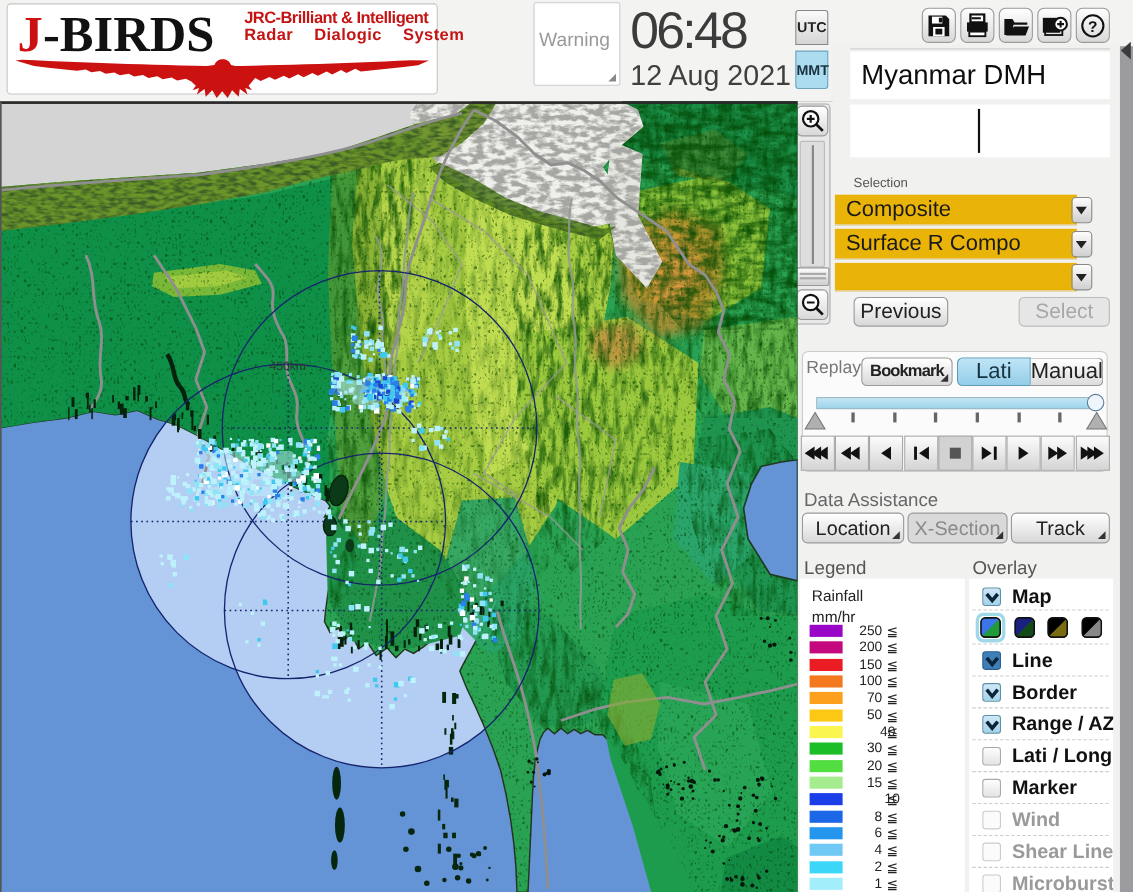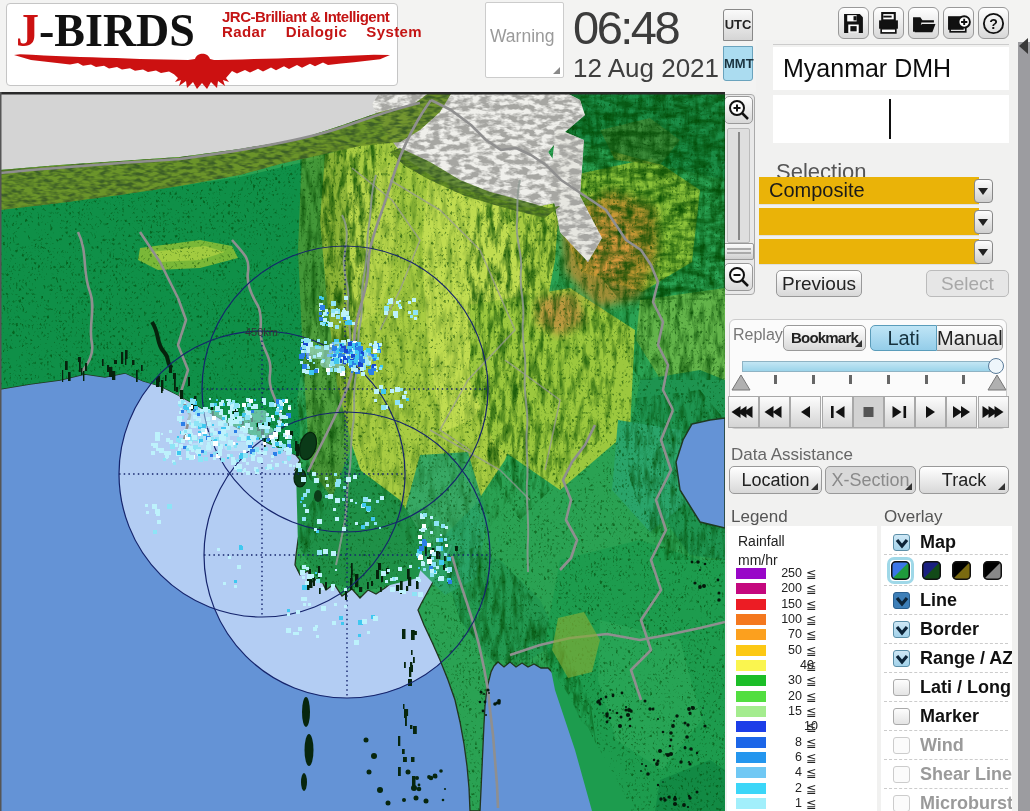--- a/index.html
+++ b/index.html
@@ -93,26 +93,27 @@
 <div class="abs" style="left:725px;top:92px;width:293px;height:719px;background:#f1f1f0;"></div>
 <div class="abs" style="left:756px;top:40px;width:262px;height:52px;background:#f1f1f0;"></div>
 <div class="abs" style="left:773px;top:44px;width:236px;height:1px;background:#ccc;"></div>
 <div class="abs" style="left:773px;top:47px;width:236px;height:43px;background:#fff;">
   <div style="position:absolute;left:10px;top:7px;font-size:25px;color:#0d0d0d;">Myanmar DMH</div>
 </div>
 <div class="abs" style="left:773px;top:95px;width:236px;height:48px;background:#fff;">
   <div style="position:absolute;left:116px;top:4px;width:1.5px;height:40px;background:#111;"></div>
 </div>
 
-<div class="abs" style="left:776px;top:159px;font-size:22px;color:#555;">Selection</div>
+<div class="abs" style="left:776px;top:159px;font-size:12px;color:#555;">Selection</div>
 <div class="ddrow" style="top:177px;">
     <div class="ddtxt">Composite</div>
     <div class="ddbtn"></div>
   </div>
 <div class="ddrow" style="top:208px;">
+    <div class="ddtxt">Surface R Compo</div>
     <div class="ddbtn"></div>
   </div>
 <div class="ddrow" style="top:239px;height:26px;">
     <div class="ddbtn" style="top:1px;"></div>
   </div>
 
 <div class="btn" style="left:776px;top:270px;width:86px;height:27px;font-size:19px;line-height:25px;">Previous</div>
 <div class="btn" style="left:926px;top:270px;width:83px;height:27px;font-size:19px;line-height:25px;background:#e6e6e6;color:#a8a8a8;border-color:#bbb;">Select</div>
 
 <div class="abs" style="left:729px;top:319px;width:278px;height:110px;background:#fbfbfb;border:1px solid #ccc;border-radius:6px;"></div>

